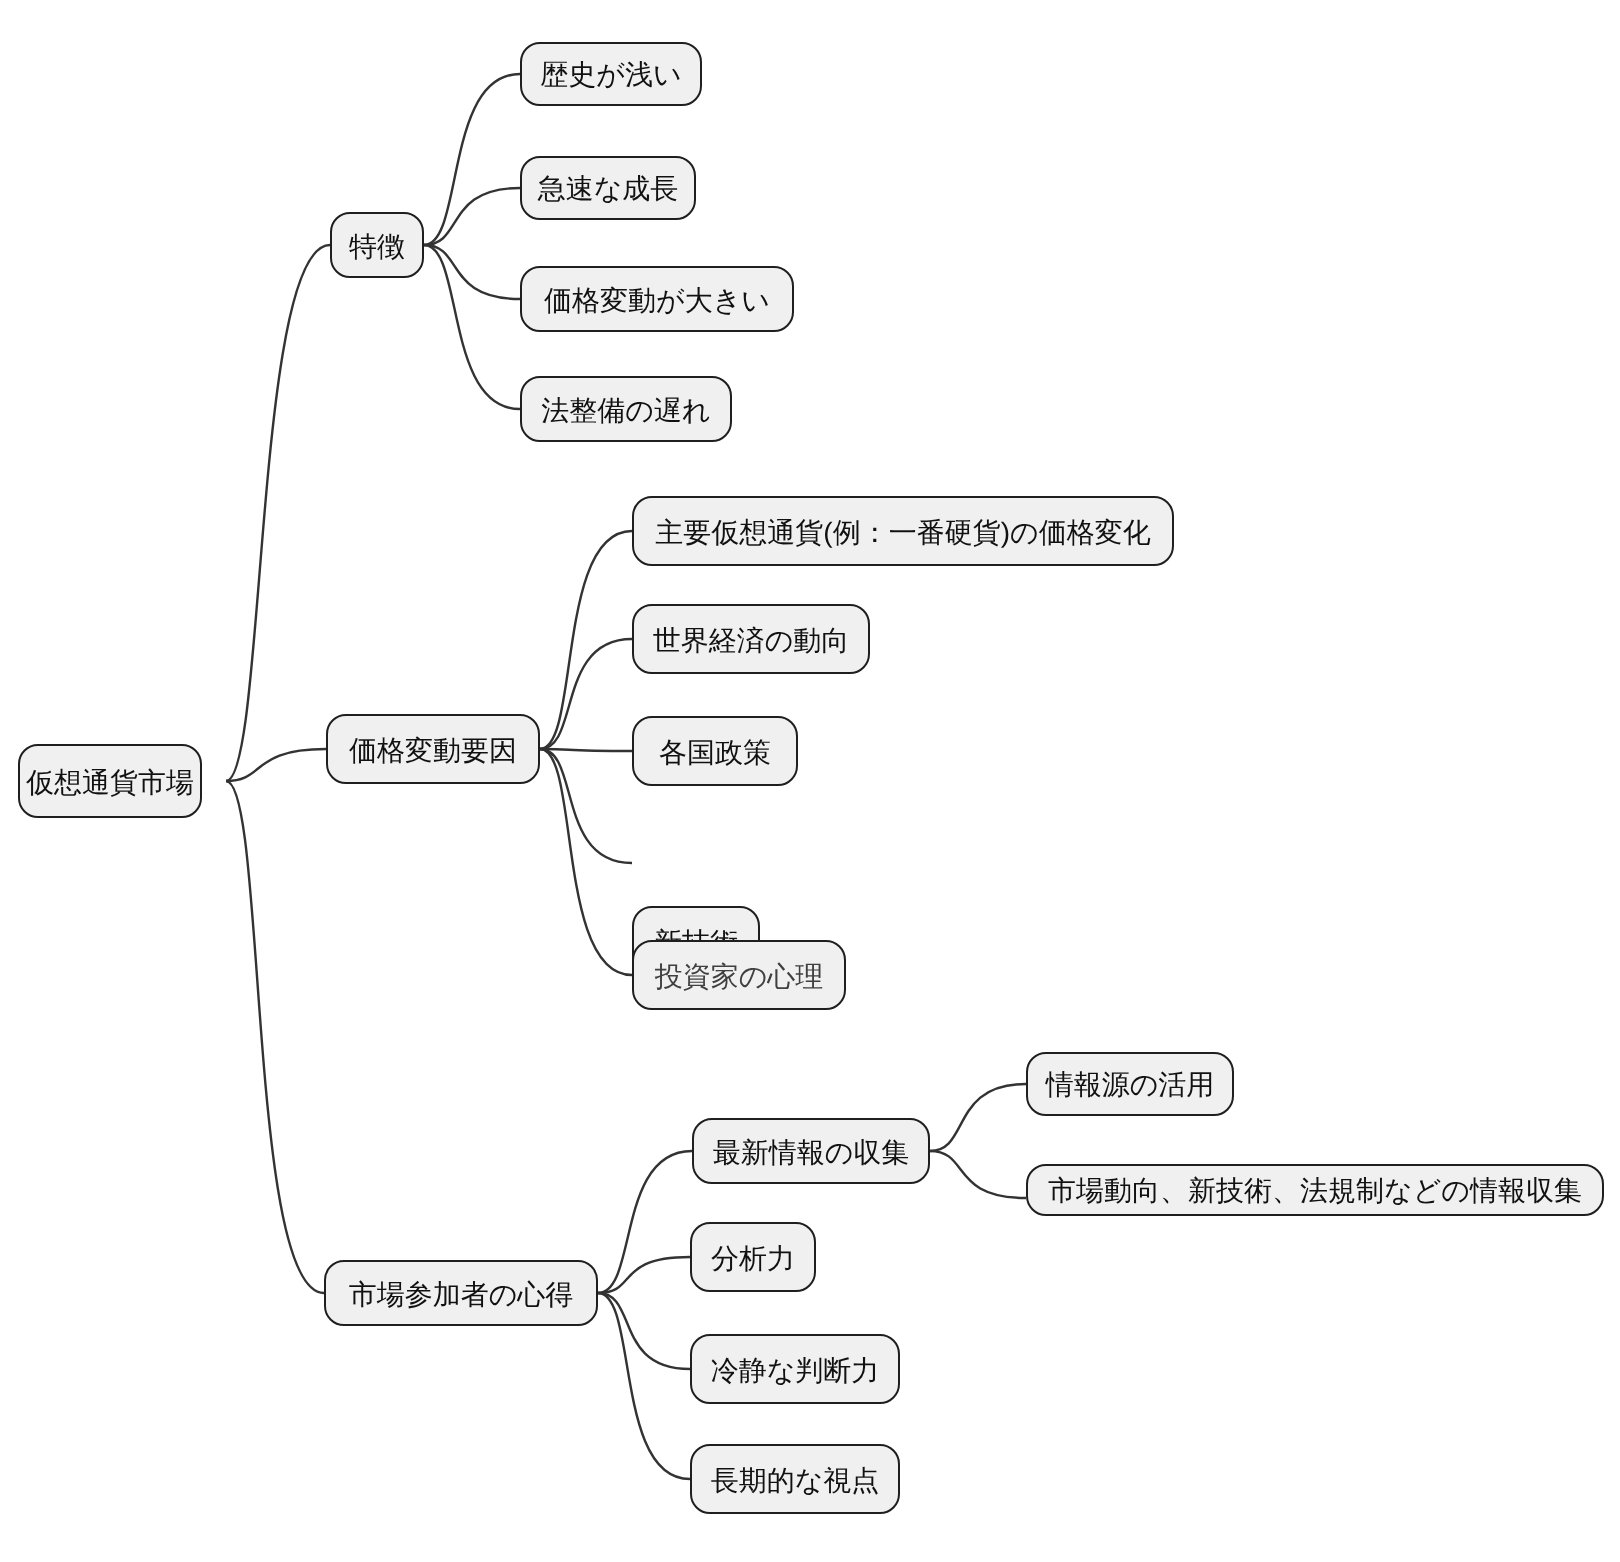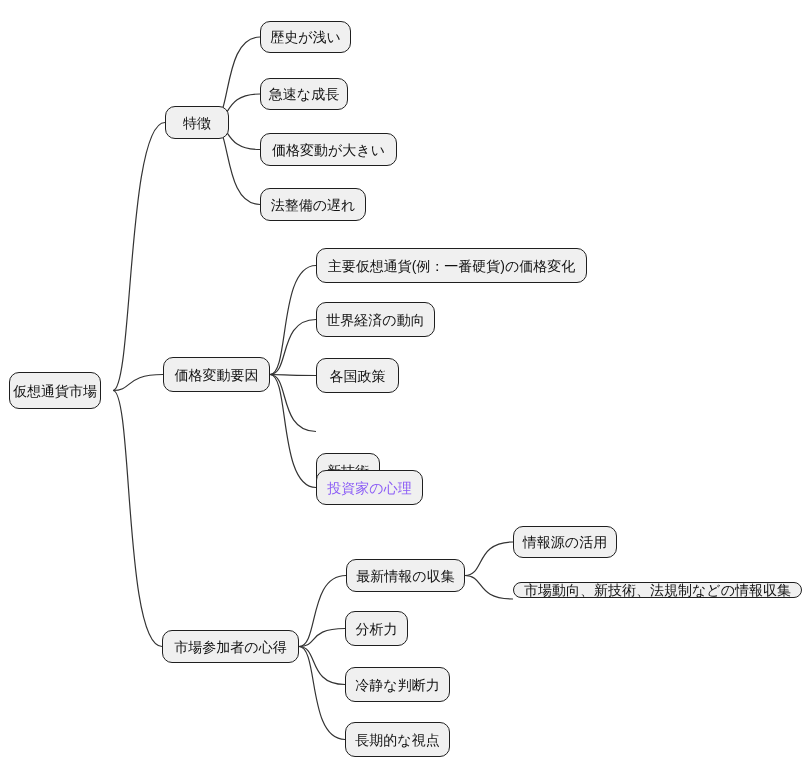--- a/index.html
+++ b/index.html
@@ -61,31 +61,31 @@
       <path d="M 270 374.5 C 290 374.5, 278 487.5, 316 487.5" stroke="#333333"></path>
       <path d="M 113 390.5 C 133 390.5, 124 646.5, 162 646.5" stroke="#333333"></path>
       <path d="M 299 646.5 C 319 646.5, 308 575.5, 346 575.5" stroke="#333333"></path>
       <path d="M 465 575.5 C 485 575.5, 475 542, 513 542" stroke="#333333"></path>
       <path d="M 465 575.5 C 485 575.5, 475 599, 513 599" stroke="#333333"></path>
       <path d="M 299 646.5 C 319 646.5, 307 628.5, 345 628.5" stroke="#333333"></path>
       <path d="M 299 646.5 C 319 646.5, 307 684.5, 345 684.5" stroke="#333333"></path>
       <path d="M 299 646.5 C 319 646.5, 307 739.5, 345 739.5" stroke="#333333"></path>
     </svg>
 <div class="node" style="left: 9px; top: 372px; width: 92px; height: 37px; background: rgb(240, 240, 240); border-color: rgb(31, 31, 31); color: rgb(17, 17, 17);">仮想通貨市場</div>
-    <div class="node" style="left: 165px; top: 106px; width: 64px; height: 33px; background: rgb(240, 240, 240); border-color: rgb(31, 31, 31); color: rgb(17, 17, 17);">特徴</div>
+    <div class="node" style="left: 165px; top: 106px; width: 47px; height: 33px; background: rgb(240, 240, 240); border-color: rgb(31, 31, 31); color: rgb(17, 17, 17);">特徴</div>
     <div class="node" style="left: 260px; top: 21px; width: 91px; height: 32px; background: rgb(240, 240, 240); border-color: rgb(31, 31, 31); color: rgb(17, 17, 17);">歴史が浅い</div>
     <div class="node" style="left: 260px; top: 78px; width: 88px; height: 32px; background: rgb(240, 240, 240); border-color: rgb(31, 31, 31); color: rgb(17, 17, 17);">急速な成長</div>
     <div class="node" style="left: 260px; top: 133px; width: 137px; height: 33px; background: rgb(240, 240, 240); border-color: rgb(31, 31, 31); color: rgb(17, 17, 17);">価格変動が大きい</div>
     <div class="node" style="left: 260px; top: 188px; width: 106px; height: 33px; background: rgb(240, 240, 240); border-color: rgb(31, 31, 31); color: rgb(17, 17, 17);">法整備の遅れ</div>
     <div class="node" style="left: 163px; top: 357px; width: 107px; height: 35px; background: rgb(240, 240, 240); border-color: rgb(31, 31, 31); color: rgb(17, 17, 17);">価格変動要因</div>
     <div class="node" style="left: 316px; top: 248px; width: 271px; height: 35px; background: rgb(240, 240, 240); border-color: rgb(31, 31, 31); color: rgb(17, 17, 17);">主要仮想通貨(例：一番硬貨)の価格変化</div>
     <div class="node" style="left: 316px; top: 302px; width: 119px; height: 35px; background: rgb(240, 240, 240); border-color: rgb(31, 31, 31); color: rgb(17, 17, 17);">世界経済の動向</div>
     <div class="node" style="left: 316px; top: 358px; width: 83px; height: 35px; background: rgb(240, 240, 240); border-color: rgb(31, 31, 31); color: rgb(17, 17, 17);">各国政策</div>
     <div class="node" style="left: 316px; top: 414px; width: 64px; height: 35px; background: rgb(240, 240, 240); border-color: rgb(31, 31, 31); color: rgb(17, 17, 17); margin-top: 39px;">新技術</div>
-    <div class="node" style="left: 316px; top: 470px; width: 107px; height: 35px; background: rgb(240, 240, 240); border-color: rgb(31, 31, 31); color: #8b5cf6; text-align: center;">投資家の心理</div>
+    <div class="node" style="left: 316px; top: 470px; width: 107px; height: 35px; background: rgb(240, 240, 240); border-color: rgb(31, 31, 31); color: #404040; text-align: center;">投資家の心理</div>
     <div class="node" style="left: 162px; top: 630px; width: 137px; height: 33px; background: rgb(240, 240, 240); border-color: rgb(31, 31, 31); color: rgb(17, 17, 17);">市場参加者の心得</div>
     <div class="node" style="left: 346px; top: 559px; width: 119px; height: 33px; background: rgb(240, 240, 240); border-color: rgb(31, 31, 31); color: rgb(17, 17, 17);">最新情報の収集</div>
     <div class="node" style="left: 513px; top: 526px; width: 104px; height: 32px; background: rgb(240, 240, 240); border-color: rgb(31, 31, 31); color: rgb(17, 17, 17);">情報源の活用</div>
-    <div class="node" style="left: 513px; top: 582px; width: 289px; height: 16px; background: rgb(240, 240, 240); border-color: rgb(31, 31, 31); color: rgb(17, 17, 17);">市場動向、新技術、法規制などの情報収集</div>
+    <div class="node" style="left: 513px; top: 582px; width: 289px; height: 26px; background: rgb(240, 240, 240); border-color: rgb(31, 31, 31); color: rgb(17, 17, 17);">市場動向、新技術、法規制などの情報収集</div>
     <div class="node" style="left: 345px; top: 611px; width: 63px; height: 35px; background: rgb(240, 240, 240); border-color: rgb(31, 31, 31); color: rgb(17, 17, 17);">分析力</div>
     <div class="node" style="left: 345px; top: 722px; width: 105px; height: 35px; background: rgb(240, 240, 240); border-color: rgb(31, 31, 31); color: rgb(17, 17, 17);">長期的な視点</div>
     <div class="node" style="left: 345px; top: 667px; width: 105px; height: 35px; background: rgb(240, 240, 240); border-color: rgb(31, 31, 31); color: rgb(17, 17, 17);">冷静な判断力</div>
   </div>
 
 </body></html>

